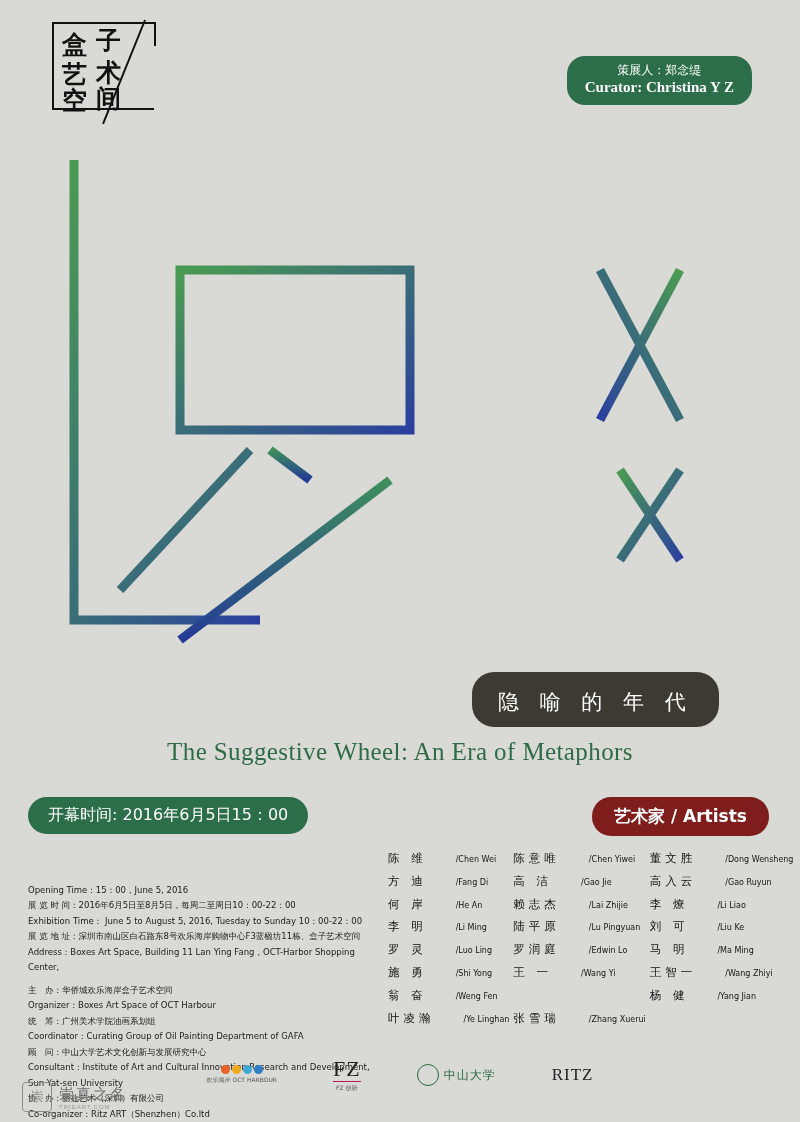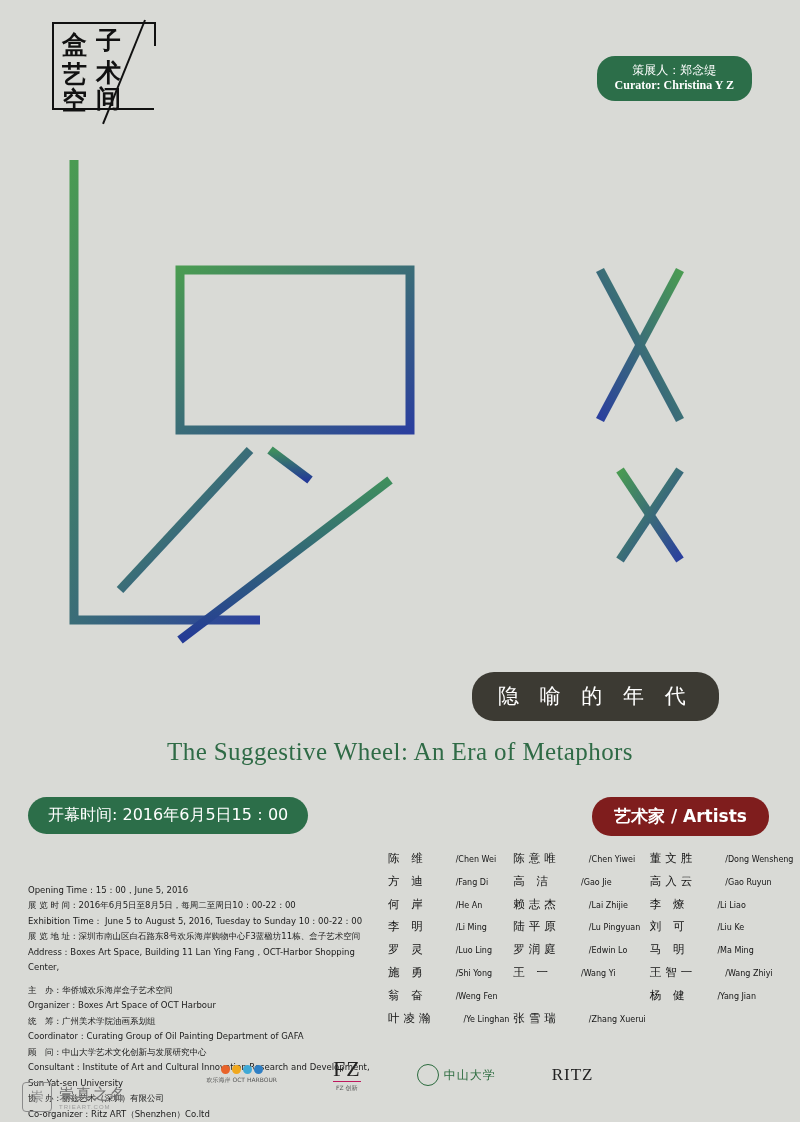--- a/index.html
+++ b/index.html
@@ -38,33 +38,33 @@
   .logo .c6{left:44px;top:64px;}
 
   
   .curator{
     position:absolute;right:48px;top:56px;
     background:#2c6e49;color:#fff;
     border-radius:18px;padding:7px 18px 8px 18px;
     text-align:center;line-height:1.25;
   }
   .curator .l1{font-size:12px;font-family:"DejaVu Sans",sans-serif;}
-  .curator .l2{font-size:12px;font-weight:700;font-family:"Liberation Serif",serif;}
+  .curator .l2{font-size:15px;font-weight:700;font-family:"Liberation Serif",serif;}
 
   
   .art{
     position:absolute;left:60px;top:120px;width:690px;height:560px;
   }
   .art svg{width:100%;height:100%;display:block;}
 
   
   .cn-sub{
     position:absolute;left:472px;top:672px;
     background:#3c3a33;color:#fff;border-radius:22px;
-    padding:10px 26px 11px 26px;
+    padding:16px 26px 11px 26px;
     font-family:"DejaVu Sans",sans-serif;font-size:21px;letter-spacing:7px;
   }
 
   
   .en-title{
     position:absolute;left:0;right:0;top:738px;text-align:center;
     font-family:"Liberation Serif", serif;font-size:25px;color:#2f6b46;
     letter-spacing:.4px;
   }
 

